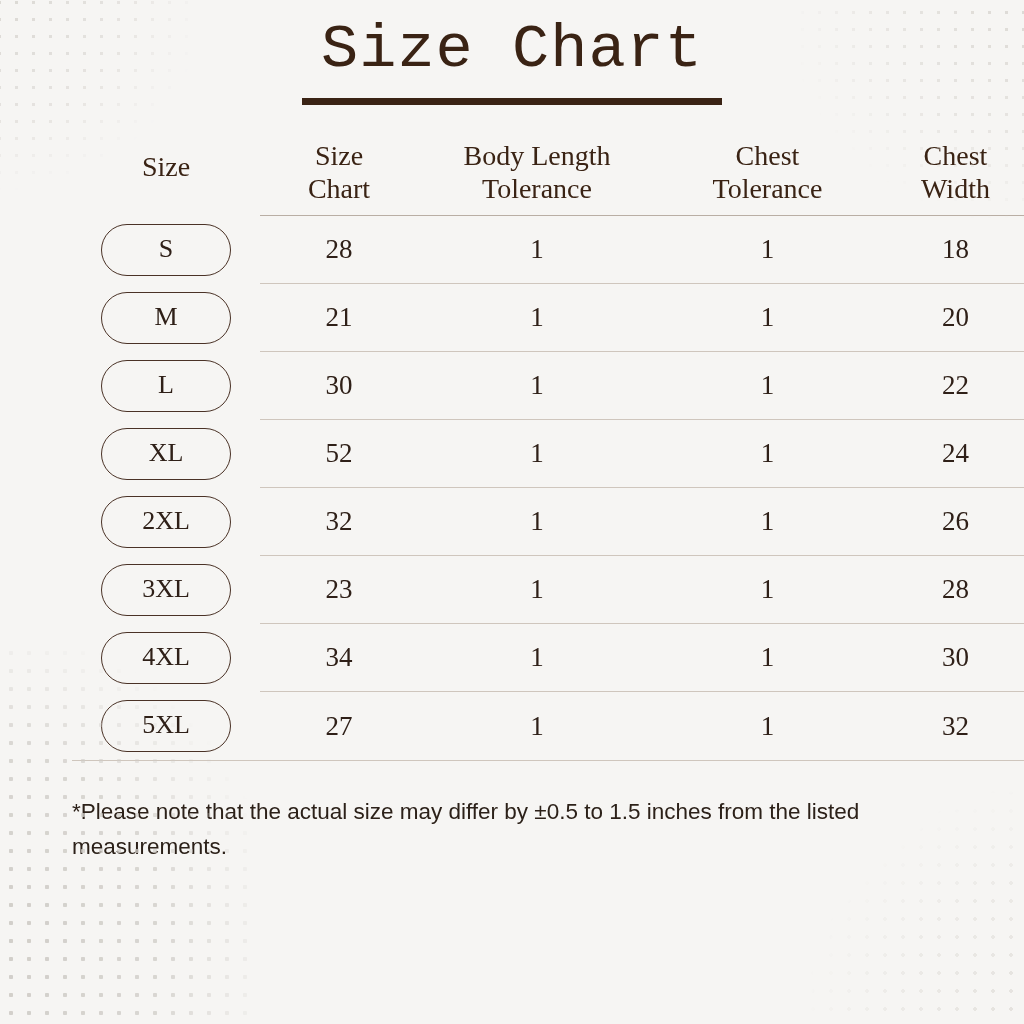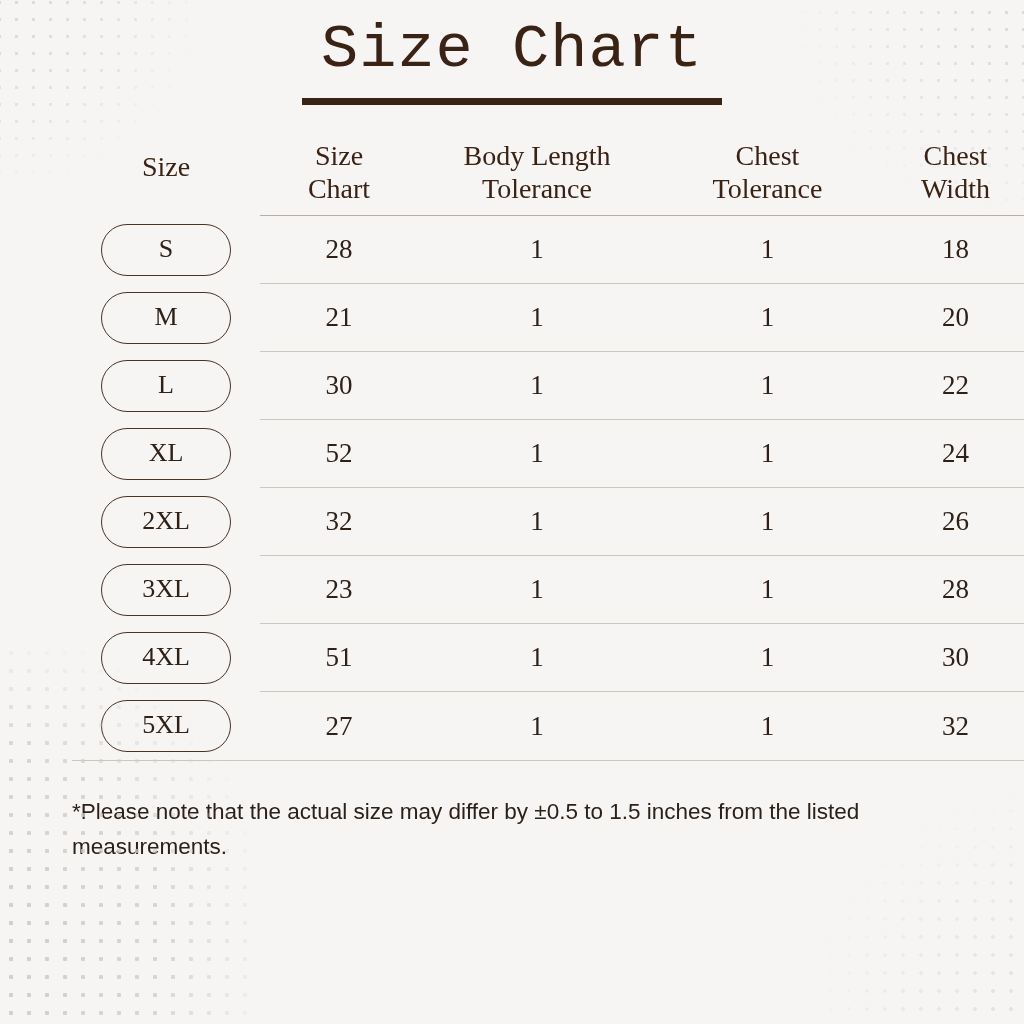--- a/index.html
+++ b/index.html
@@ -254,21 +254,21 @@
           <td>23</td>
           <td>1</td>
           <td>1</td>
           <td>28</td>
         </tr>
 
         <tr>
           <td class="size-cell">
             <span class="pill">4XL</span>
           </td>
-          <td>51</td>
+          <td>34</td>
           <td>1</td>
           <td>1</td>
           <td>30</td>
         </tr>
 
         <tr>
           <td class="size-cell">
             <span class="pill">5XL</span>
           </td>
           <td>27</td>

